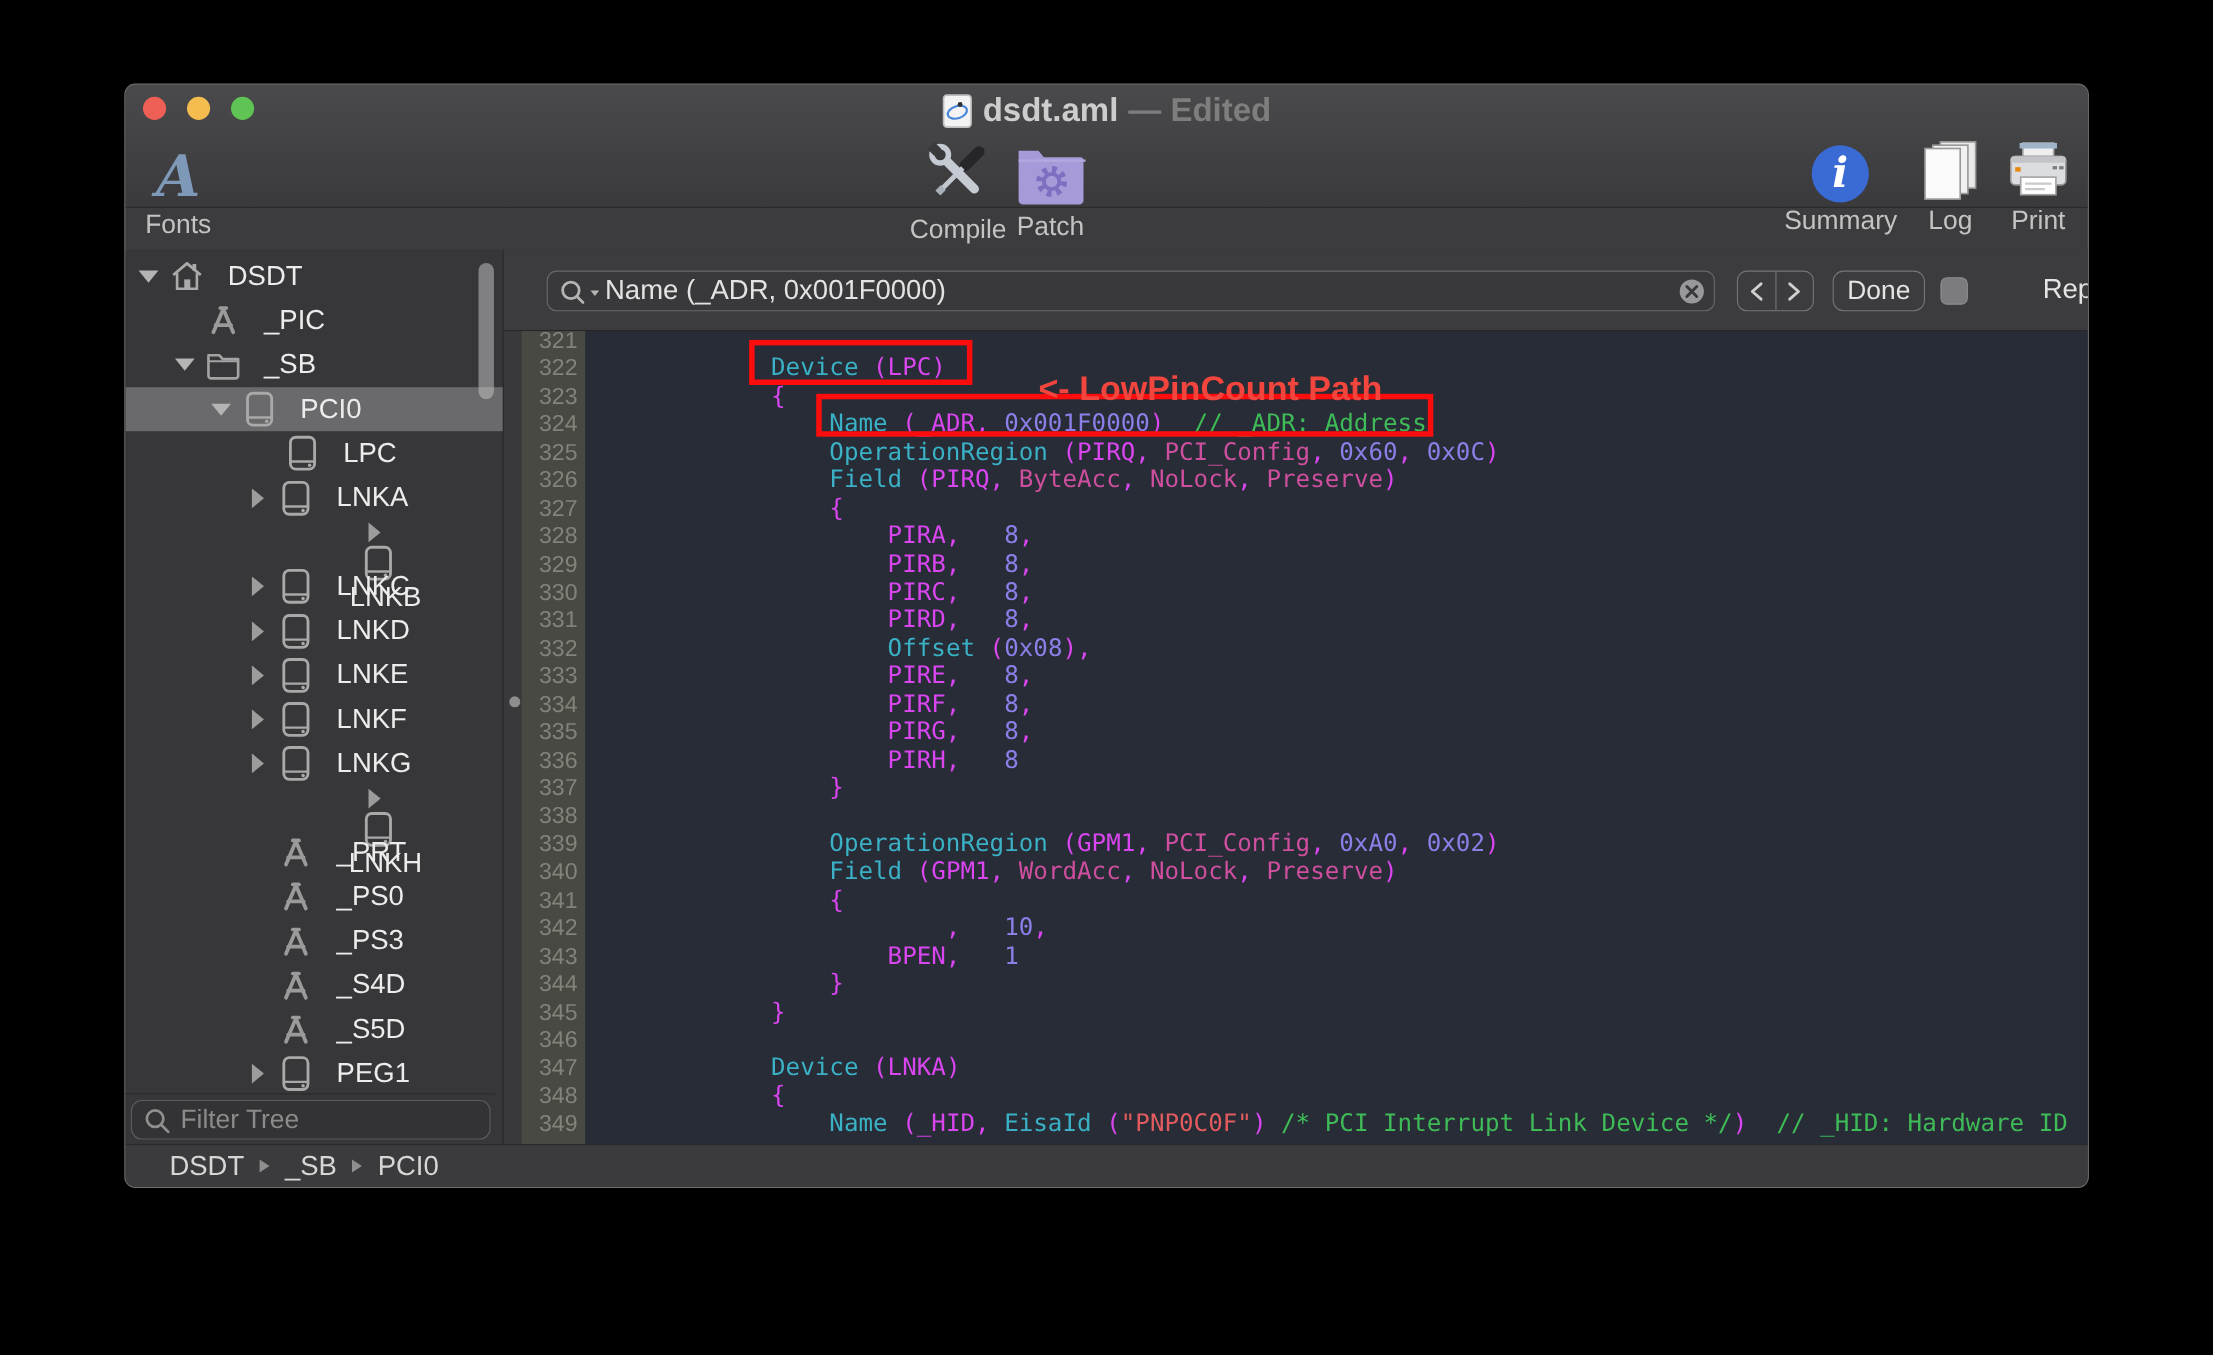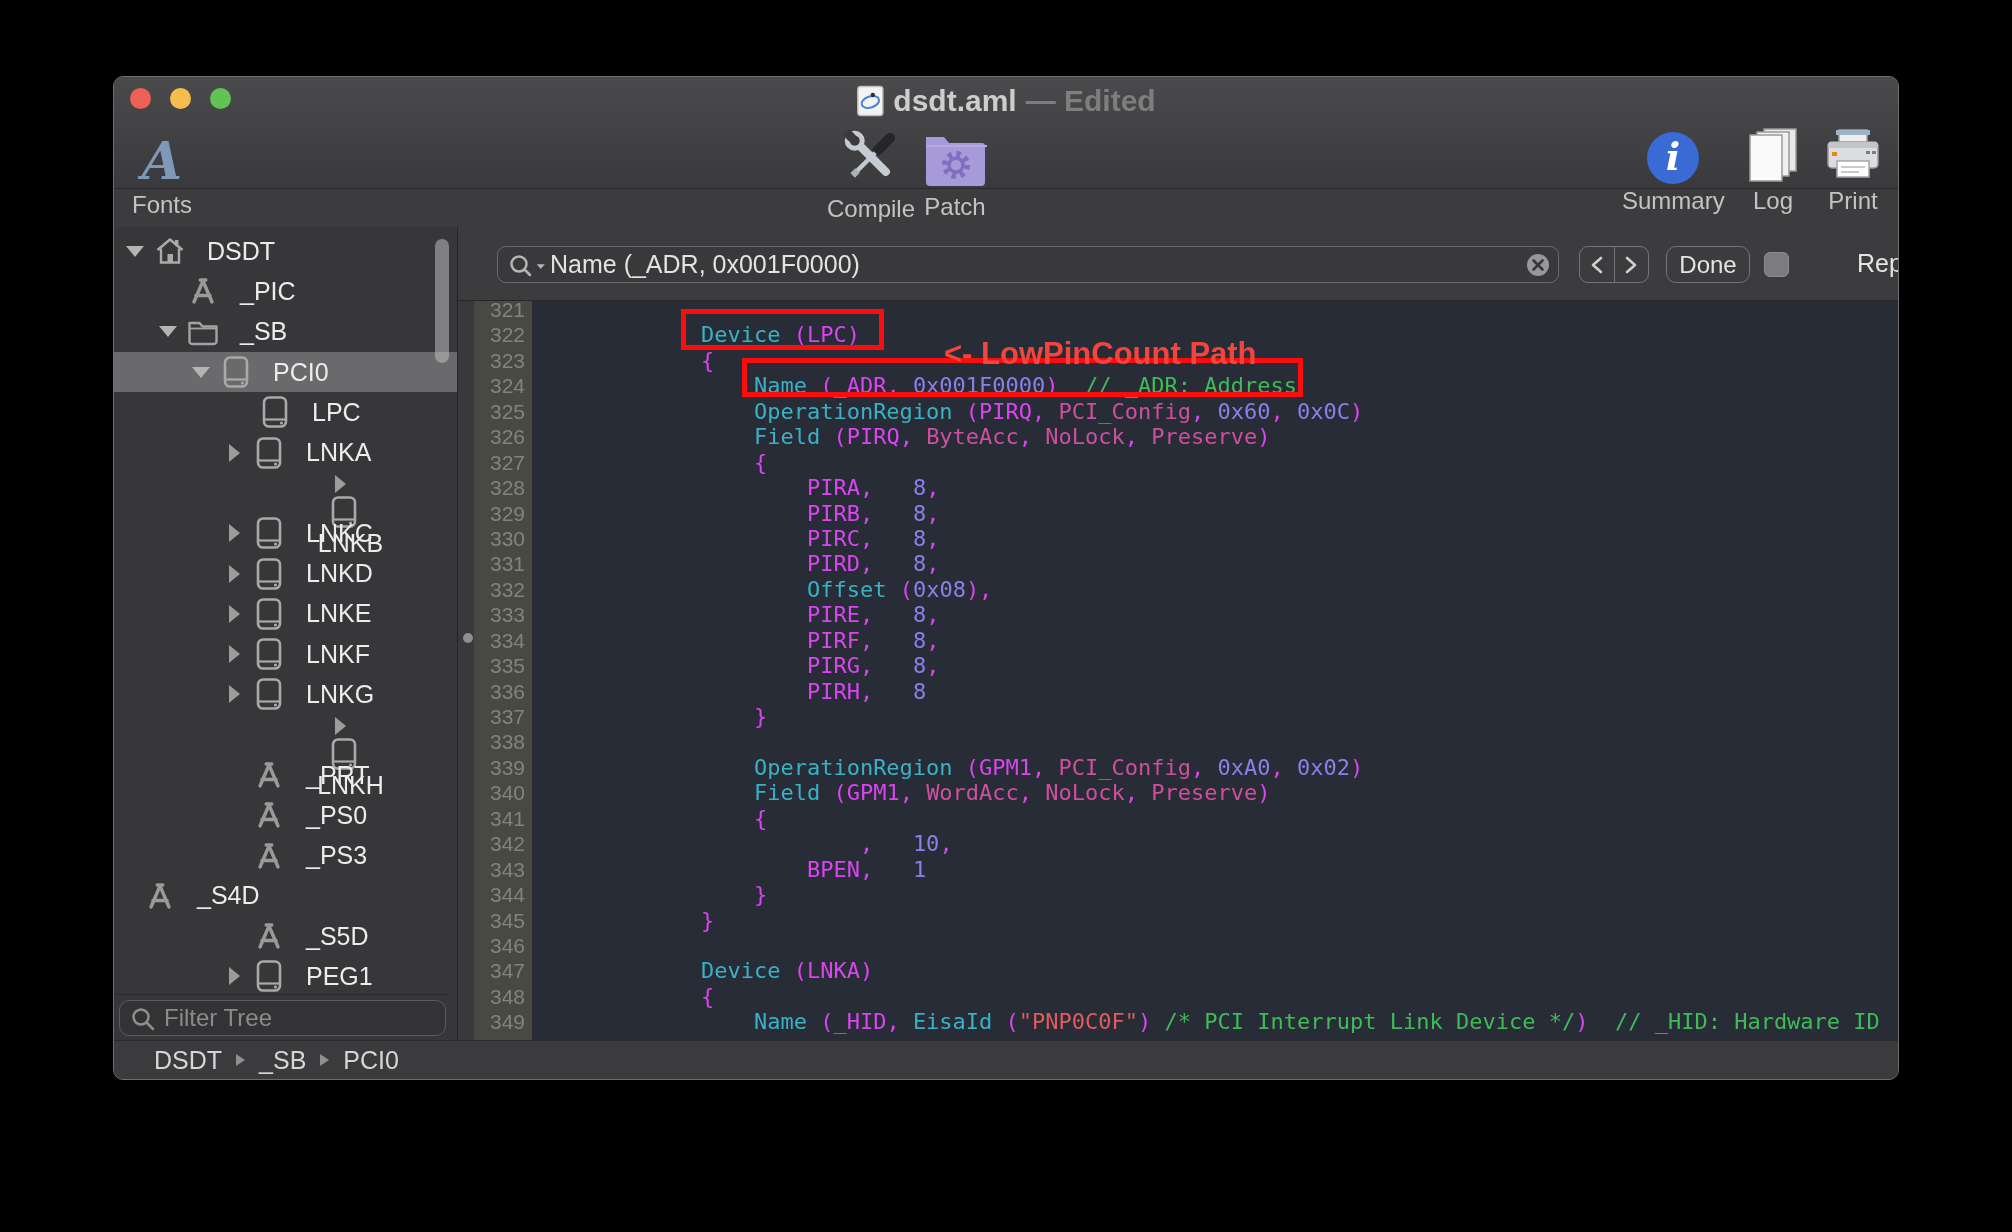--- a/index.html
+++ b/index.html
@@ -394,21 +394,21 @@
               <g stroke="#9a9a9a" stroke-width="3.4" stroke-linecap="round" fill="none">
                 <path d="M7 28 L16 7"></path>
                 <path d="M16 7 L25 28"></path>
                 <path d="M9 21.5 H23"></path>
                 <path d="M13.2 6 L18.8 6"></path>
               </g>
             </svg>
           </span>
           <span class="tlabel">_PS3</span>
         </div>
-        <div class="trow" style="">
+        <div class="trow" style="padding-left: 109px;">
           <span class="disc"></span>
           <span class="ticon">
             <svg width="32" height="34" viewBox="0 0 32 34">
               <g stroke="#9a9a9a" stroke-width="3.4" stroke-linecap="round" fill="none">
                 <path d="M7 28 L16 7"></path>
                 <path d="M16 7 L25 28"></path>
                 <path d="M9 21.5 H23"></path>
                 <path d="M13.2 6 L18.8 6"></path>
               </g>
             </svg>

